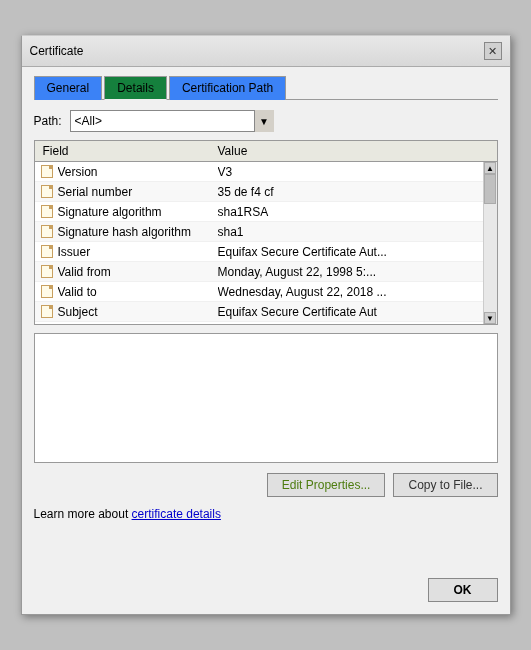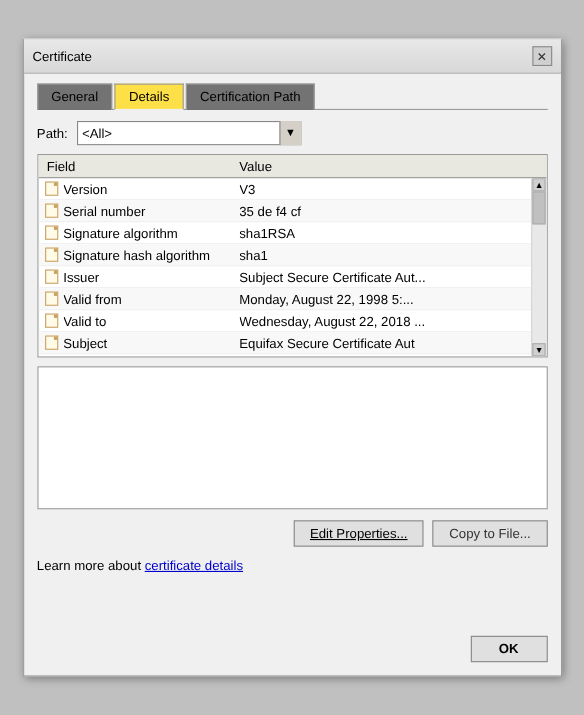--- a/index.html
+++ b/index.html
@@ -69,31 +69,31 @@
     .tabs {
       display: flex;
       border-bottom: 1px solid #999;
       margin-bottom: 10px;
     }
 
     .tab {
       padding: 4px 12px;
       border: 1px solid #999;
       border-bottom: none;
-      background: #737373;
+      background: #3b82f6;
       cursor: pointer;
       margin-right: 2px;
       font-size: 12px;
       color: #000;
       position: relative;
       bottom: -1px;
     }
 
     .tab.active {
-      background: #fde047;
+      background: #15803d;
       border-bottom: 1px solid #f0f0f0;
       z-index: 1;
     }
 
     .show-row {
       display: flex;
       align-items: center;
       margin-bottom: 8px;
       gap: 8px;
     }
@@ -251,23 +251,22 @@
       border: 1px solid #888;
       background: #e0e0e0;
       font-size: 12px;
       cursor: pointer;
       min-width: 90px;
       text-align: center;
       color: #333;
     }
 
     .btn:disabled {
-      color: #000000;
+      color: #4d7c0f;
       cursor: default;
-      text-decoration: underline;
     }
 
     .learn-more {
       font-size: 12px;
       margin-bottom: 10px;
     }
 
     .learn-more a {
       color: #0000cc;
       text-decoration: underline;
@@ -353,21 +352,21 @@
                 <div class="doc-icon"></div>
               </div>
             <div class="field-name">Signature hash algorithm</div>
             <div class="field-value">sha1</div>
           </div>
           <div class="field-row">
             <div class="field-icon">
                 <div class="doc-icon"></div>
               </div>
             <div class="field-name">Issuer</div>
-            <div class="field-value">Subject Secure Certificate Aut...</div>
+            <div class="field-value">Equifax Secure Certificate Aut...</div>
           </div>
           <div class="field-row">
             <div class="field-icon">
                 <div class="doc-icon"></div>
               </div>
             <div class="field-name">Valid from</div>
             <div class="field-value">Monday, August 22, 1998 5:...</div>
           </div>
           <div class="field-row">
             <div class="field-icon">

